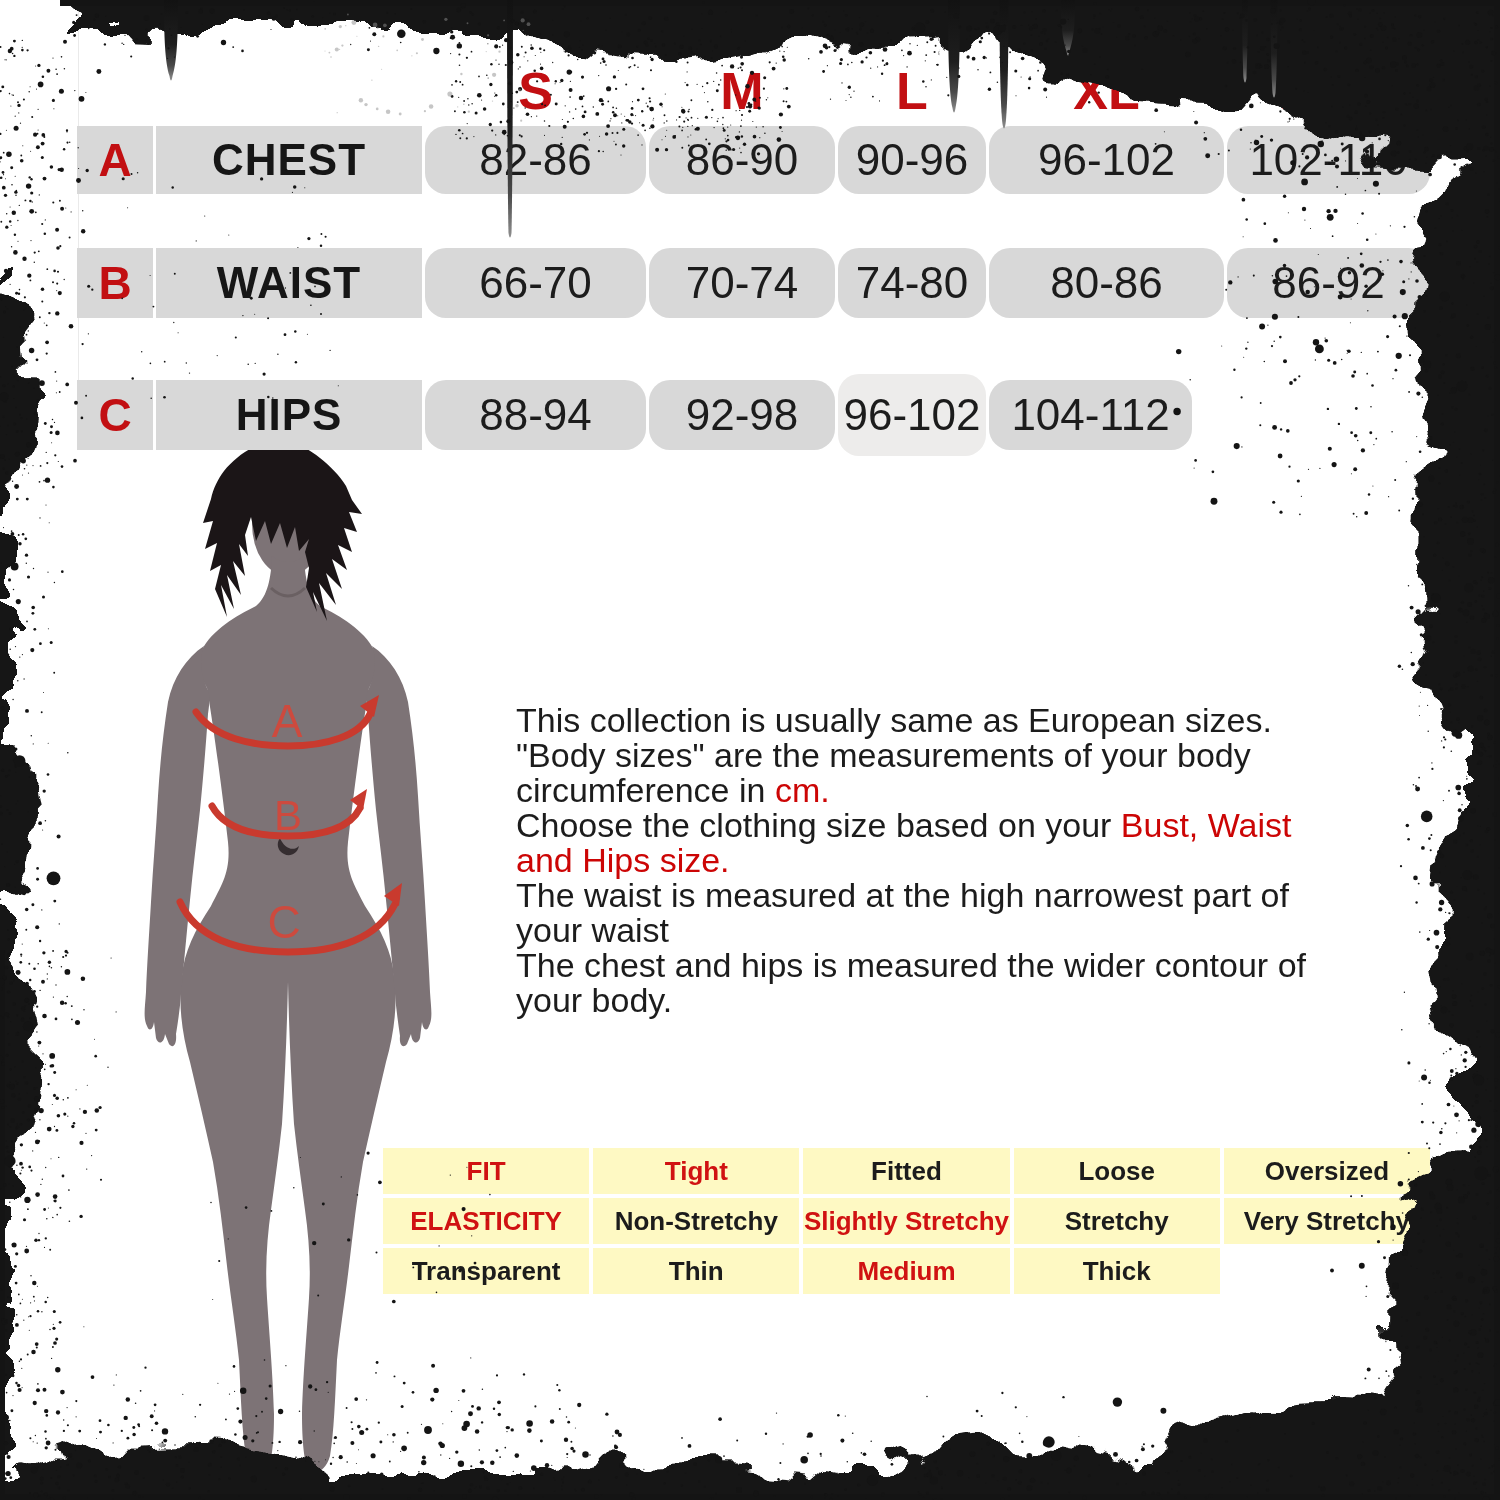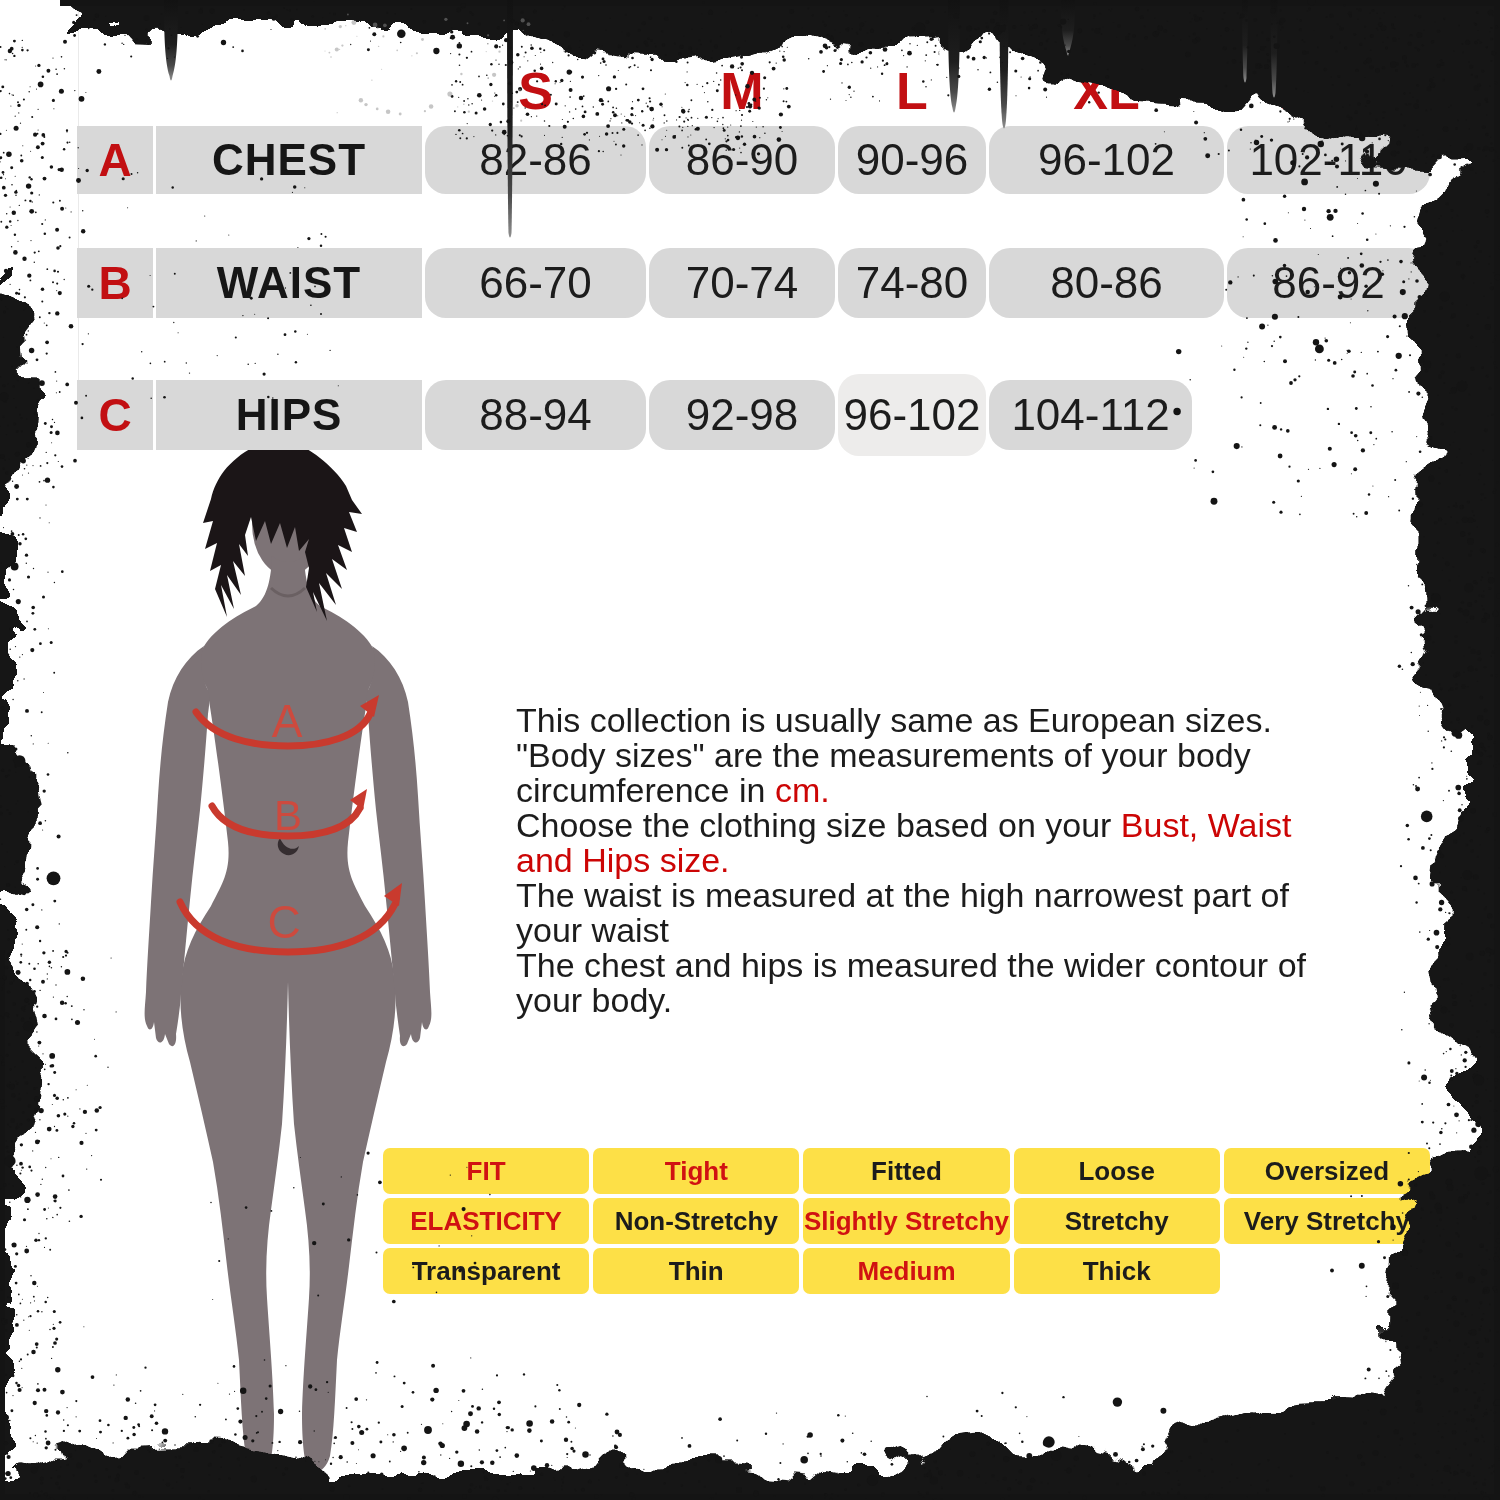--- a/index.html
+++ b/index.html
@@ -24,22 +24,22 @@
   .cell.patch{background:#edeceb;box-shadow:0 -6px 0 0 #edeceb,0 6px 0 0 #edeceb;}
 
   
   .notes{position:absolute;left:510px;top:703px;width:810px;z-index:2;
          font-size:34px;line-height:35px;color:#1c1c1c;margin-left:6px;}
   .notes .red{color:#cc0505;}
 
   
   .attr-table{position:absolute;left:383px;top:1148px;width:1047px;z-index:2;
               display:grid;grid-template-columns:repeat(5,1fr);gap:4px;grid-auto-rows:46px;}
-  .acell{background:#fde047;display:flex;align-items:center;justify-content:center;
-         font-size:26px;font-weight:bold;color:#1c1c1c;border-radius:7px;}
+  .acell{background:#fef9c3;display:flex;align-items:center;justify-content:center;
+         font-size:26px;font-weight:bold;color:#1c1c1c;}
   .acell.red{color:#d01212;}
 
   
   .figure-svg{position:absolute;left:118px;top:440px;z-index:1;}
   .grunge-svg{position:absolute;left:0;top:0;z-index:10;pointer-events:none;}
 </style>
 </head>
 <body>
 
 <div class="stage">

